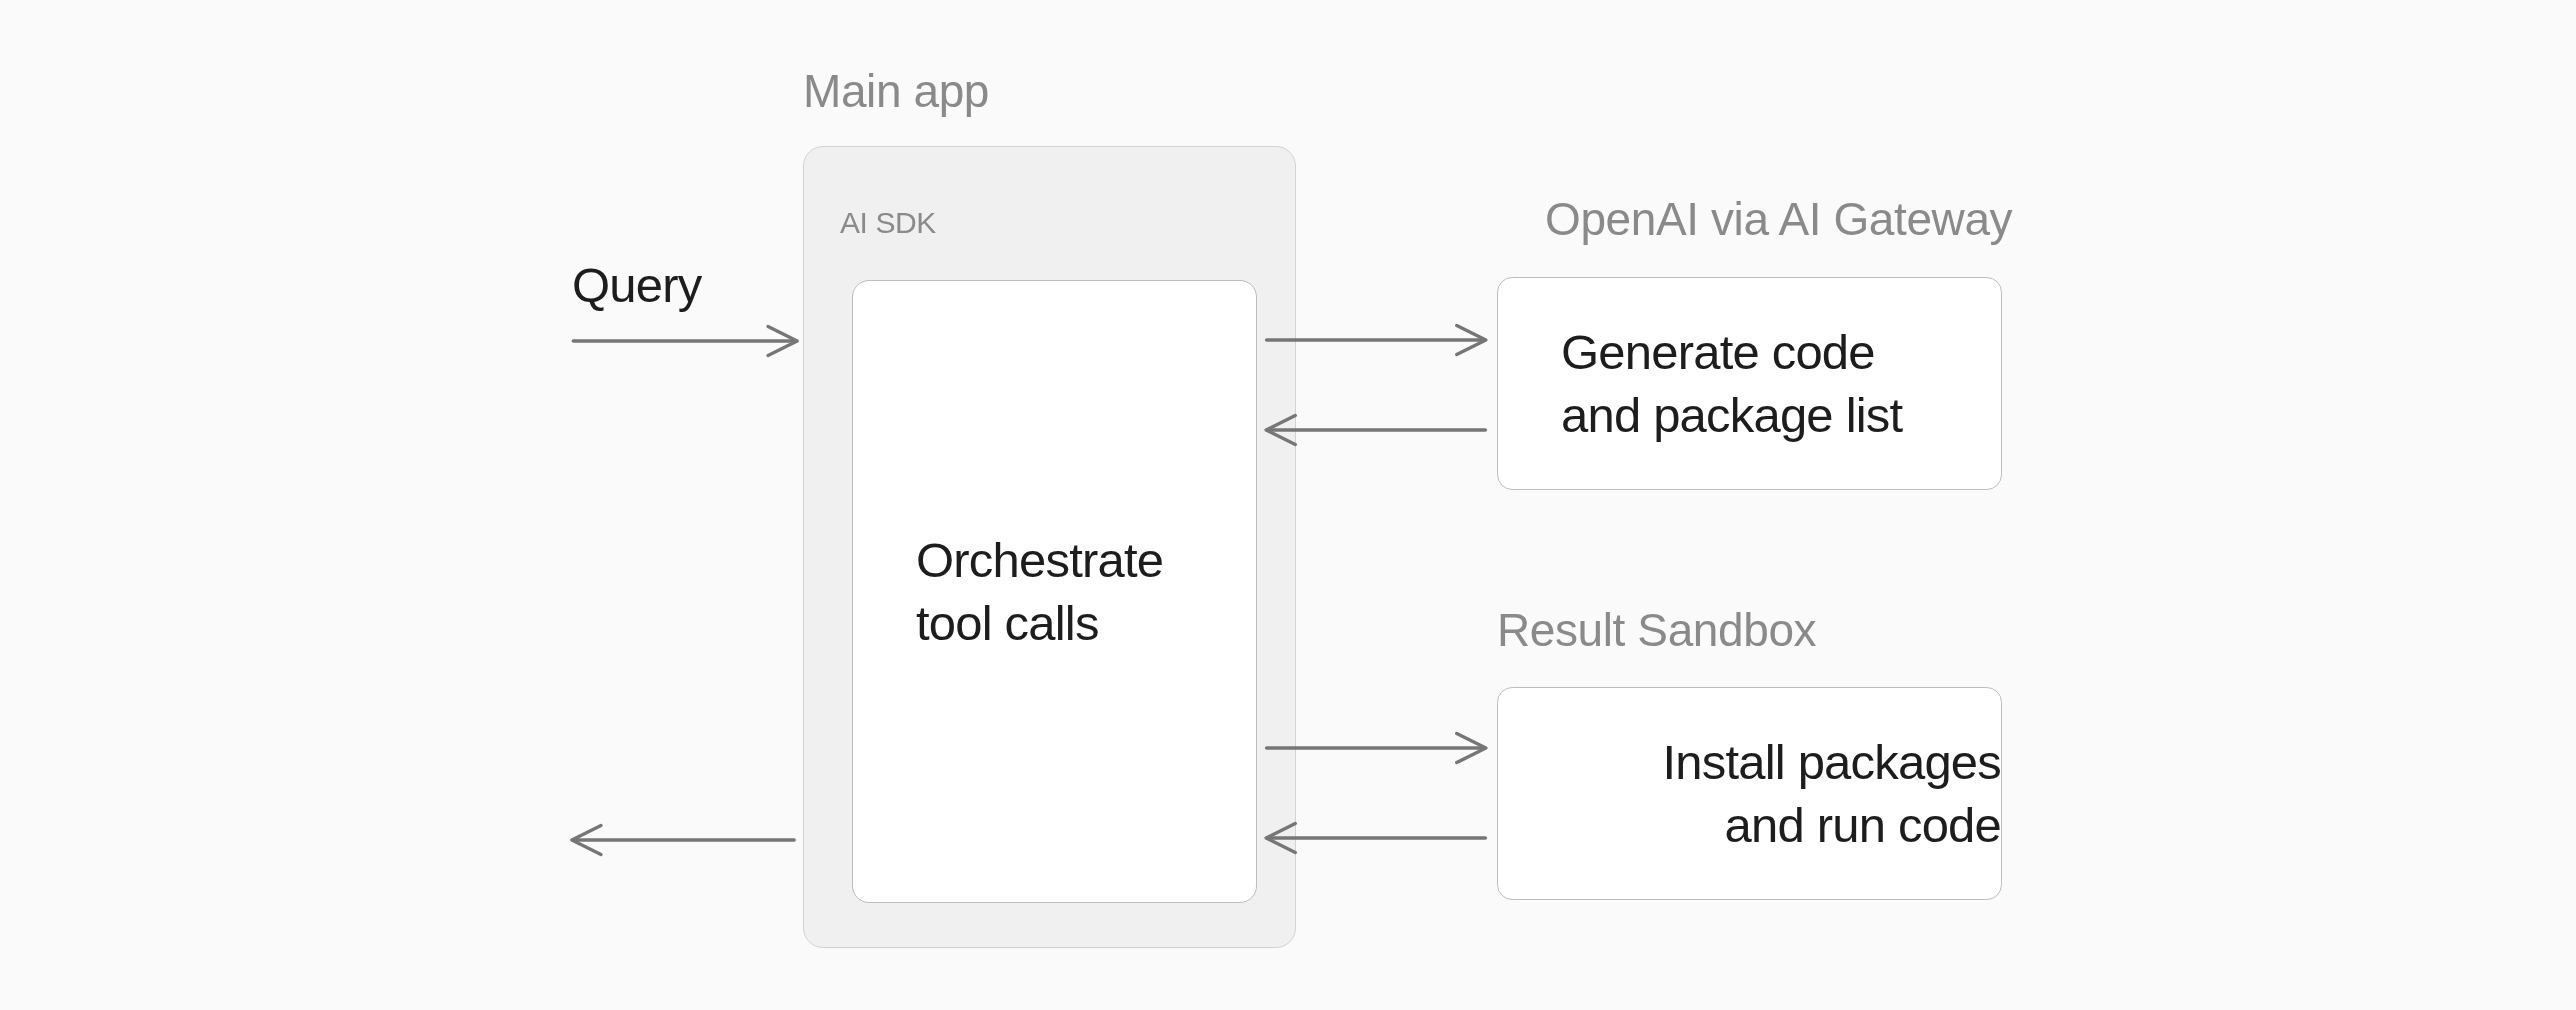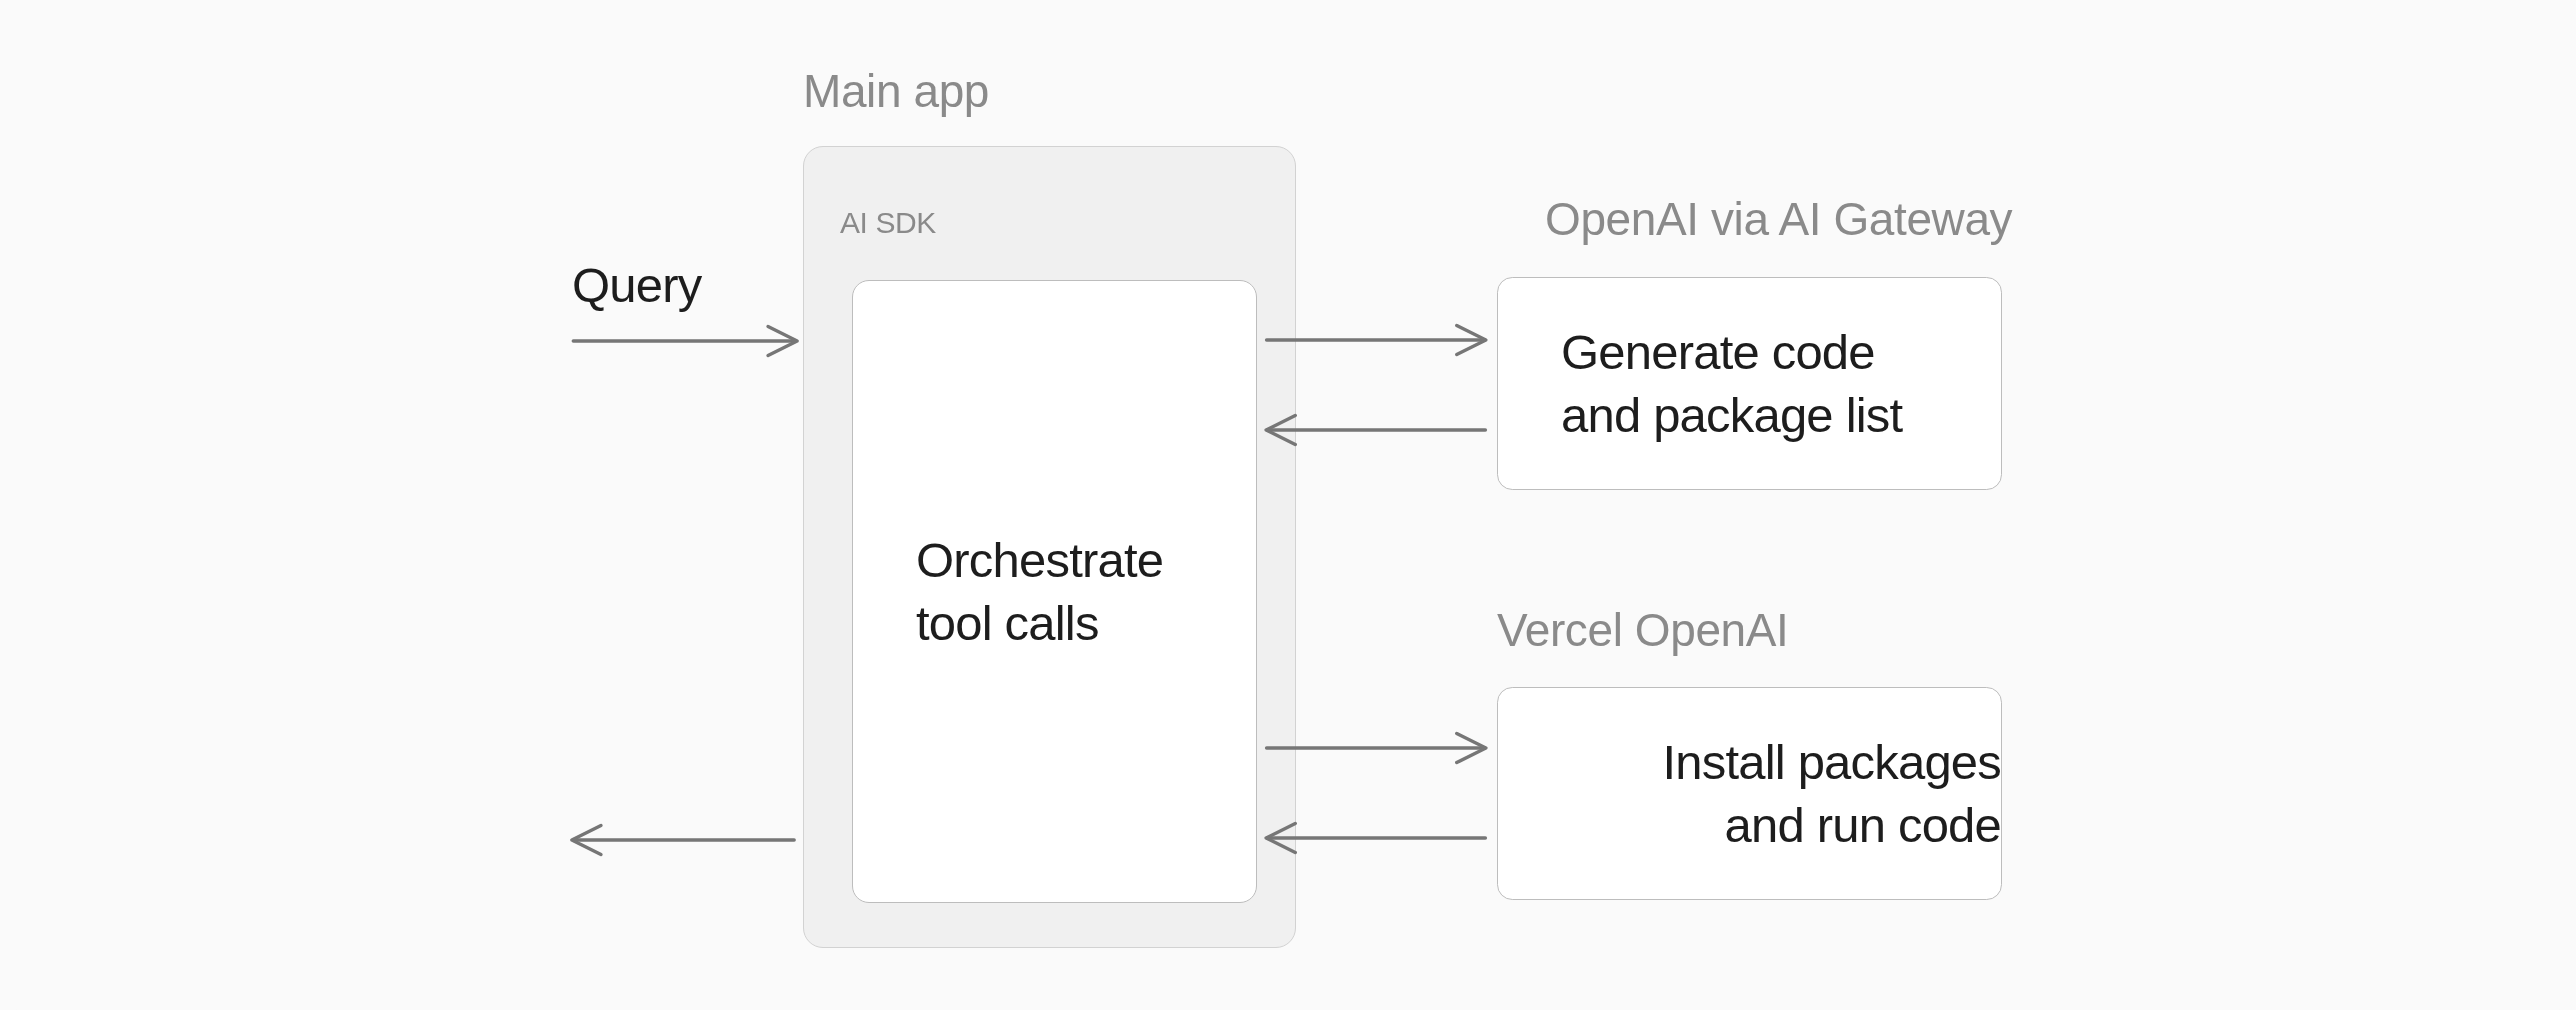--- a/index.html
+++ b/index.html
@@ -130,21 +130,21 @@
 
   <svg class="arrow" style="left:1262px;top:317px;" width="230" height="46" viewBox="0 0 300 60">
     <line x1="6" y1="30" x2="286" y2="30"></line>
     <polyline points="254,11 292,30 254,49"></polyline>
   </svg>
   <svg class="arrow" style="left:1260px;top:407px;" width="230" height="46" viewBox="0 0 300 60">
     <line x1="14" y1="30" x2="294" y2="30"></line>
     <polyline points="46,11 8,30 46,49"></polyline>
   </svg>
 
-  <div class="muted-label" style="left:1497px;top:603px;">Vercel OpenAI</div>
+  <div class="muted-label" style="left:1497px;top:603px;">Result Sandbox</div>
   <div class="node" style="left:1497px;top:687px;width:505px;height:213px;text-align:right;">
     <div class="node-line">Install packages</div>
     <div class="node-line">and run code</div>
   </div>
 
   <svg class="arrow" style="left:1262px;top:725px;" width="230" height="46" viewBox="0 0 300 60">
     <line x1="6" y1="30" x2="286" y2="30"></line>
     <polyline points="254,11 292,30 254,49"></polyline>
   </svg>
   <svg class="arrow" style="left:1260px;top:815px;" width="230" height="46" viewBox="0 0 300 60">

